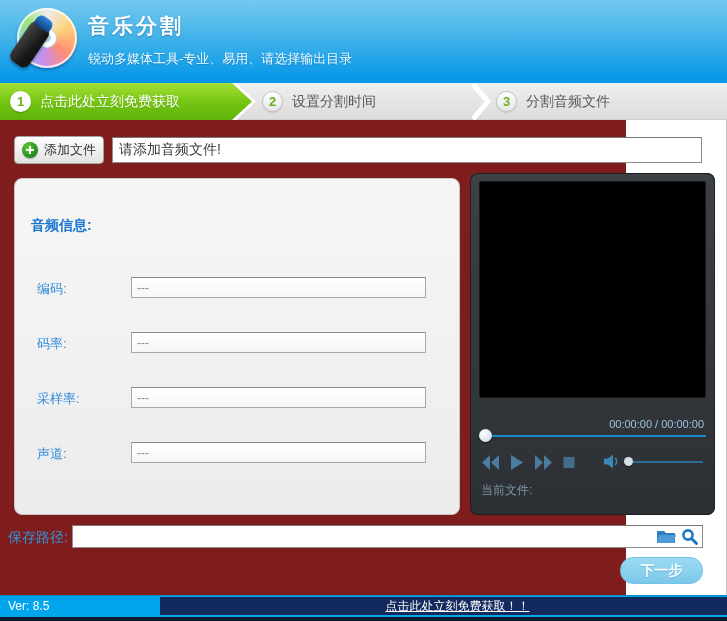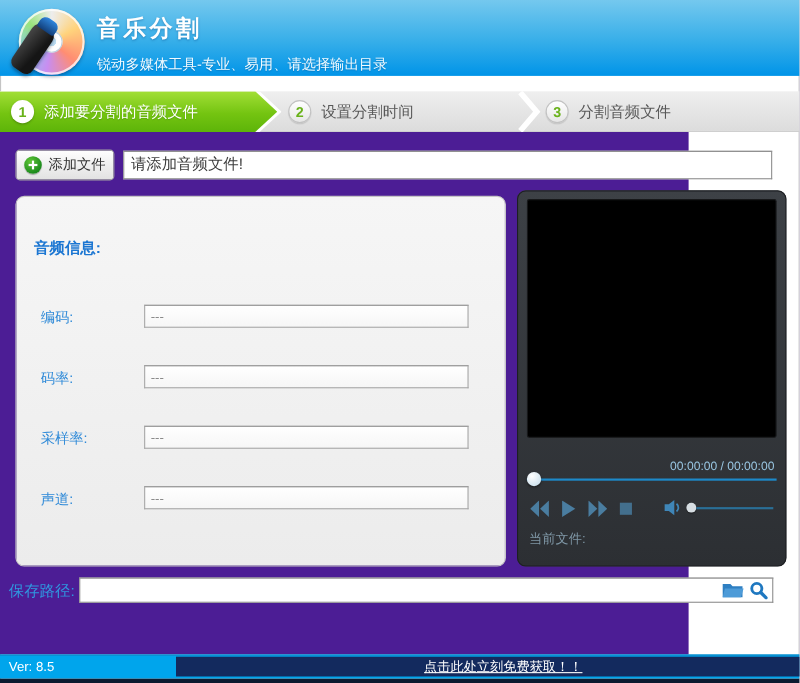--- a/index.html
+++ b/index.html
@@ -1,21 +1,21 @@
 <!DOCTYPE html>
 <html><head>
 <meta charset="utf-8">
 <style>
   * { margin:0; padding:0; box-sizing:border-box; }
   body { font-family:"Liberation Sans","DejaVu Sans",sans-serif; background:#fff; }
   .window { position:relative; width:727px; height:621px; background:#fff; overflow:hidden;
             outline:1px solid #c4c4c4; outline-offset:-1px; }
 
   
-  .header { position:absolute; left:0; top:0; width:727px; height:69px;
+  .header { position:absolute; left:0; top:0; width:727px; height:84px;
             background:linear-gradient(#74c8ee,#36aee9 55%,#0094e8); }
   .logo { position:absolute; left:6px; top:4px; width:74px; height:74px; }
   .disc { position:absolute; right:3px; top:4px; width:60px; height:60px; border-radius:50%;
           background:conic-gradient(#ededed,#ffd37c 60deg,#ff8d72 130deg,#c88df0 190deg,#8ad0f0 250deg,#9ae37c 310deg,#ededed);
           box-shadow:0 2px 3px rgba(0,30,70,.35), inset 0 0 0 2px rgba(255,255,255,.75); }
   .disc::after { content:""; position:absolute; left:33%; top:33%; width:34%; height:34%;
           border-radius:50%; background:radial-gradient(circle,#bfe0f5 0 28%,#ffffff 30% 100%);
           box-shadow:inset 0 0 0 1px rgba(120,160,190,.5); }
   .mic { position:absolute; left:13px; top:16px; width:22px; height:48px;
          background:linear-gradient(100deg,#4a4a4a,#151515 70%);
@@ -42,21 +42,21 @@
   .step-arrow .step-num { margin-left:10px; }
   .step-arrow .step-label { color:#fff; font-size:14px; margin-left:9px; text-shadow:0 1px 1px rgba(60,120,0,.4); }
   .step { position:absolute; top:0; height:37px; display:flex; align-items:center; }
   .step .step-num { background:linear-gradient(#ffffff,#e6e6e6); border:1px solid #c2c2c2; line-height:19px;
              box-shadow:0 1px 1px rgba(0,0,0,.12); }
   .step .step-label { color:#585858; font-size:14px; margin-left:9px; }
   .step2 { left:262px; } .step3 { left:496px; }
   .chev { position:absolute; top:0; }
 
   
-  .main { position:absolute; left:0; top:120px; width:626px; height:475px; background:#4c1d95; }
+  .main { position:absolute; left:0; top:120px; width:626px; height:475px; background:#7f1d1d; }
 
   .add-btn { position:absolute; left:14px; top:16px; width:90px; height:28px;
              background:linear-gradient(#fefefe,#e2e2e2); border:1px solid #a3a3a3; border-radius:4px;
              display:flex; align-items:center; justify-content:center; gap:6px; cursor:pointer; }
   .plus-icon { width:16px; height:16px; border-radius:50%;
              background:radial-gradient(circle at 35% 30%, #5fc436, #1d8c1d 70%);
              box-shadow:0 1px 1px rgba(0,0,0,.3); position:relative; }
   .plus-icon::before, .plus-icon::after { content:""; position:absolute; background:#fff; }
   .plus-icon::before { left:4px; top:7px; width:8px; height:2px; }
   .plus-icon::after  { left:7px; top:4px; width:2px; height:8px; }
@@ -127,21 +127,21 @@
       <div class="mic"></div>
     </div>
     <div class="header-title">音乐分割</div>
     <div class="header-sub">锐动多媒体工具-专业、易用、请选择输出目录</div>
   </div>
 
   <div class="stepbar">
     <div class="step-arrow-outline"></div>
     <div class="step-arrow">
       <span class="step-num">1</span>
-      <span class="step-label">添加要分割的音频文件</span>
+      <span class="step-label">点击此处立刻免费获取</span>
     </div>
     <div class="step step2">
       <span class="step-num">2</span>
       <span class="step-label">设置分割时间</span>
     </div>
     <svg class="chev" style="left:470px" width="22" height="37">
       <polyline points="3,1 18,18.5 3,36" stroke="#ffffff" stroke-width="5" fill="none"></polyline>
     </svg>
     <div class="step step3">
       <span class="step-num">3</span>
@@ -218,20 +218,21 @@
           <path d="M1,3 h7 l2,2 h9 v10 h-18 z" fill="#2e7fc2"></path>
           <path d="M3,7 h17 l-2.5,8 h-16.5 z" fill="#4d9bd8"></path>
         </svg>
         <svg width="17" height="17" viewBox="0 0 17 17">
           <circle cx="7" cy="7" r="4.6" stroke="#1f78c0" stroke-width="2.6" fill="none"></circle>
           <line x1="10.6" y1="10.6" x2="15.5" y2="15.5" stroke="#1f78c0" stroke-width="3" stroke-linecap="round"></line>
         </svg>
       </div>
     </div>
 
+    <button class="next-btn">下一步</button>
   </div>
 
   <div class="statusbar">
     <div class="ver">Ver: 8.5</div>
   </div>
   <div class="promo">
     <a>点击此处立刻免费获取！！</a>
   </div>
   <div class="bottom-strip"></div>
 

